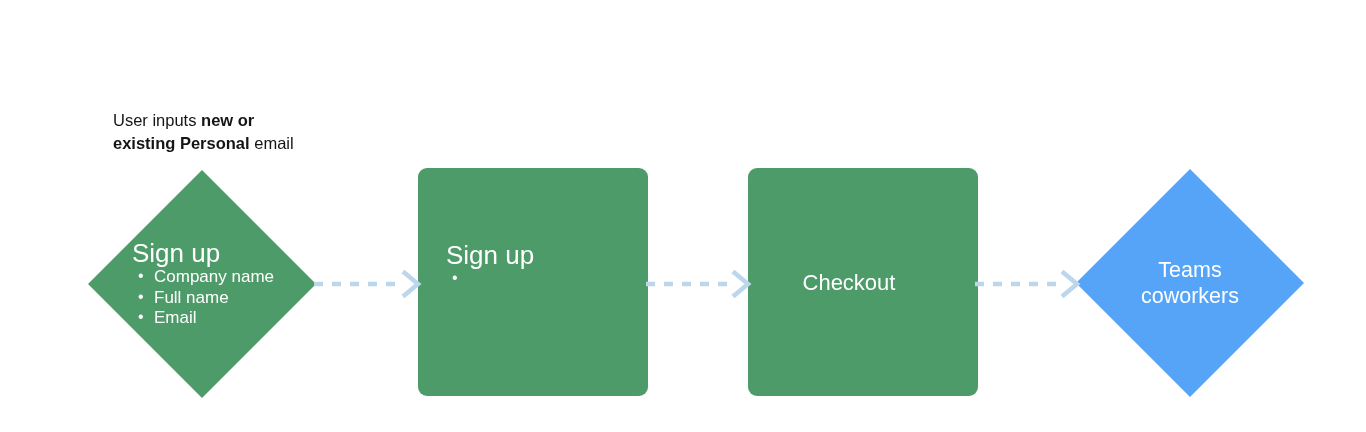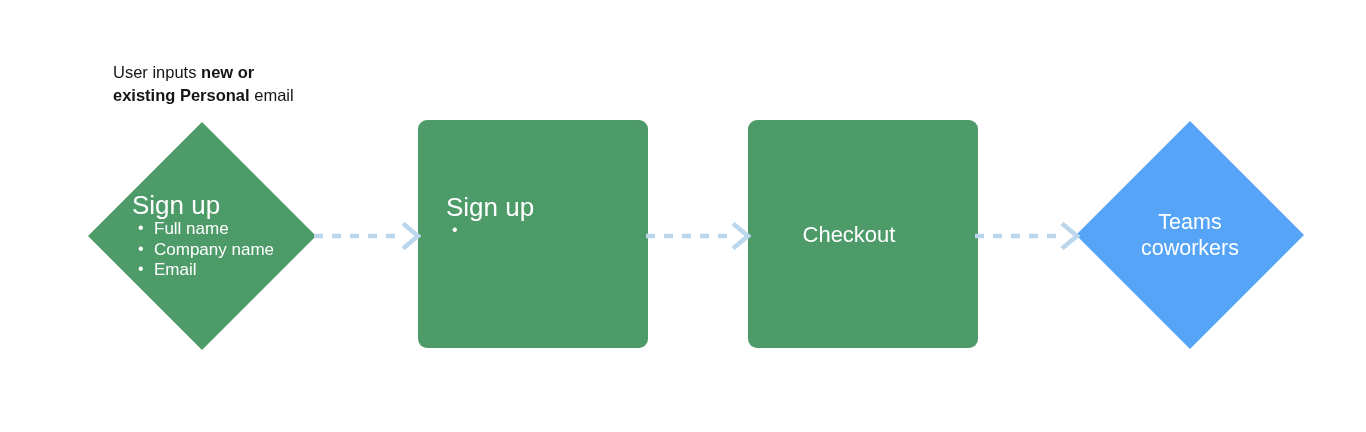--- a/index.html
+++ b/index.html
@@ -12,20 +12,21 @@
     width: 1366px;
     height: 432px;
     position: relative;
     overflow: hidden;
     font-family: "Liberation Sans", sans-serif;
     -webkit-font-smoothing: antialiased;
   }
   .canvas {
     position: absolute;
     inset: 0;
+    margin-top: 48px;
   }
 
   
   .caption {
     position: absolute;
     left: 113px;
     top: 61px;
     width: 320px;
     font-size: 16.5px;
     line-height: 23px;
@@ -164,22 +165,22 @@
 
 <div class="canvas">
 
   <div class="caption"><span>User inputs </span><b>new or</b><br><b>existing Personal</b><span> email</span></div>
 
   <div class="node diamond green" id="node-signup-personal">
     <div class="shape"></div>
     <div class="label">
       <div class="title">Sign up</div>
       <ul class="bullets">
+        <li>Company name</li>
         <li>Full name</li>
-        <li>Company name</li>
         <li>Email</li>
       </ul>
     </div>
   </div>
 
   <div class="connector" id="conn-1">
     <svg width="108" height="26" viewBox="0 0 108 26" xmlns="http://www.w3.org/2000/svg" aria-hidden="true">
       <line x1="0" y1="13" x2="88" y2="13" stroke="#bcd6ec" stroke-width="4.5" stroke-dasharray="9 9" stroke-linecap="butt"></line>
       <polyline points="89,0.5 104,13 89,25.5" fill="none" stroke="#bcd6ec" stroke-width="4.5" stroke-linejoin="miter" stroke-linecap="butt"></polyline>
     </svg>

